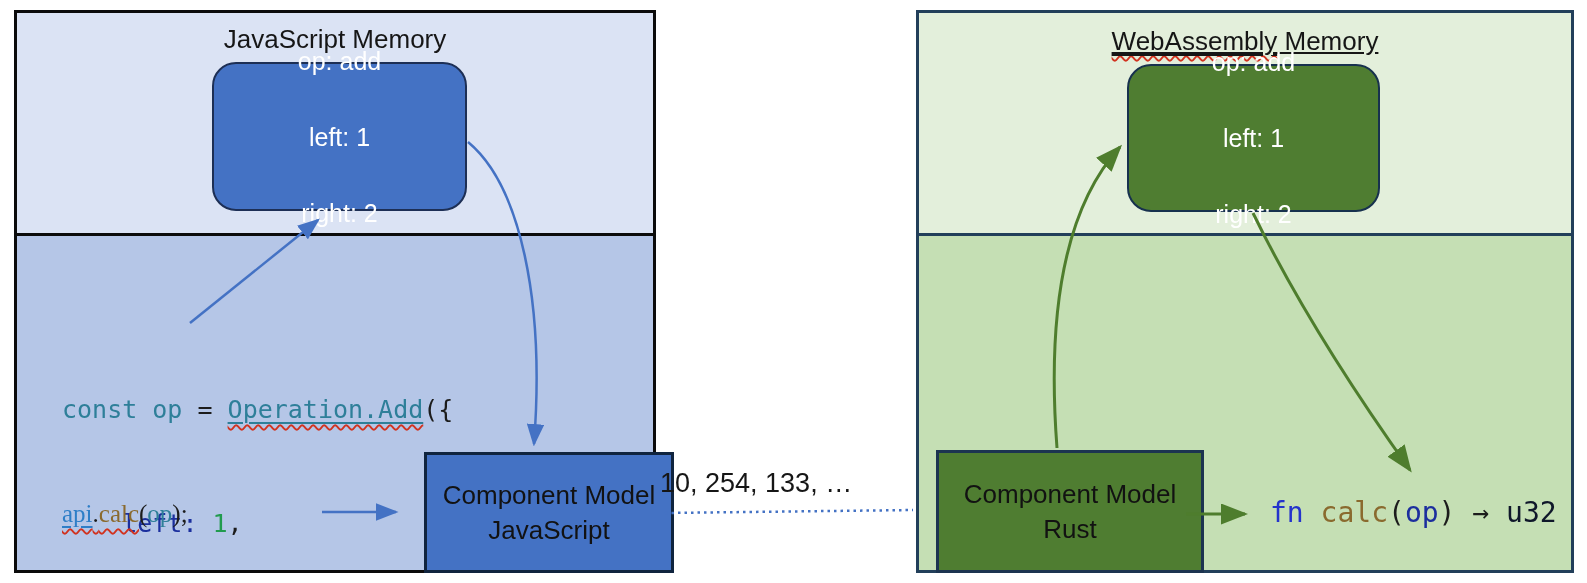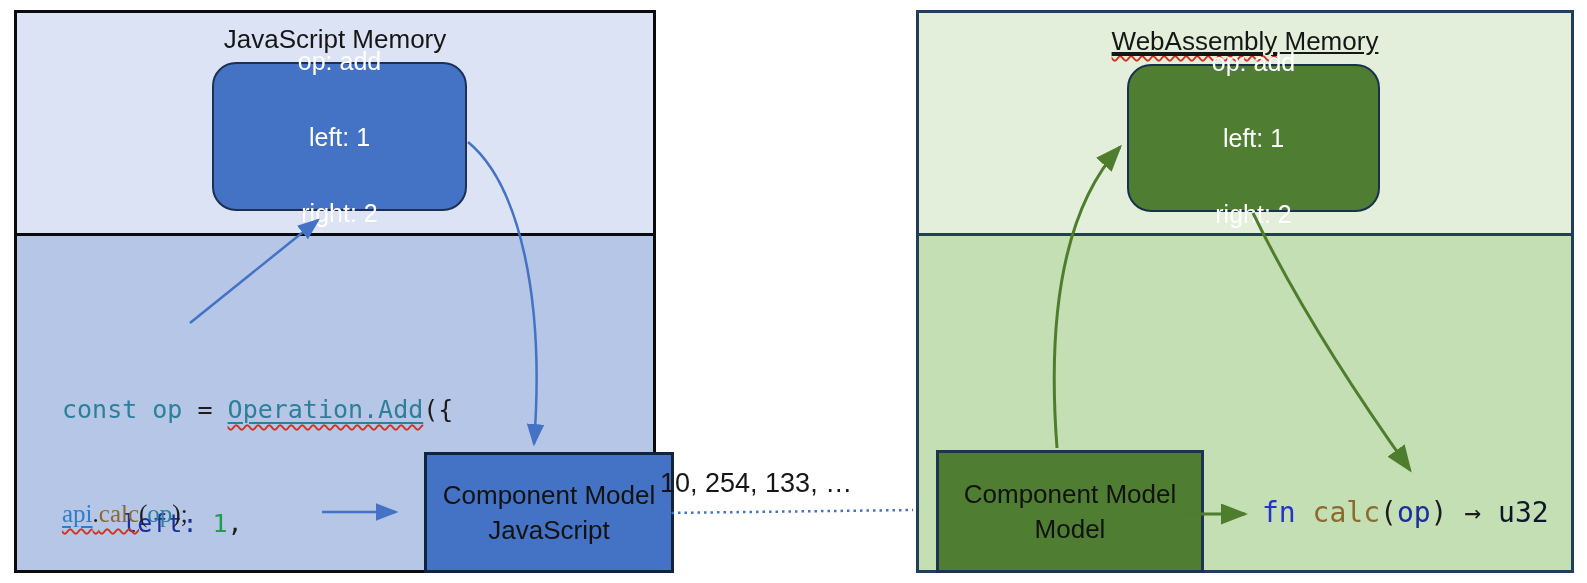--- a/index.html
+++ b/index.html
@@ -33,21 +33,21 @@
   .code{font-family:"DejaVu Sans Mono","Liberation Mono",monospace;color:#1c1c1c;white-space:pre;}
   .code-js{left:62px;top:315px;font-size:25px;line-height:38px;}
   .code-api{left:62px;top:495px;font-size:25px;line-height:38px;font-family:Liberation Serif, serif;}
   .code-rs{left:1262px;top:496px;font-size:28px;line-height:34px;}
 
   .tk-teal{color:#2e7f99;}
   .tk-navy{color:#1b2f9e;}
   .tk-green{color:#219b4e;}
   .tk-blue{color:#2e7ec7;}
   .tk-brown{color:#8a6a2e;}
-  .tk-kwblue{color:#2433cc;}
+  .tk-kwblue{color:#2433cc;margin-left:8px;}
   .tk-argnavy{color:#1c2e9e;}
   .tk-steel{color:#0f172a;}
 
   .sq{text-decoration:underline wavy #d1321f;text-decoration-thickness:2px;text-underline-offset:6px;}
   .sq-title{text-decoration:underline wavy #d1321f;text-decoration-thickness:2px;text-underline-offset:5px;}
   .ul{text-decoration:underline solid currentColor;text-decoration-thickness:1.5px;text-underline-offset:4px;}
   .ul-dark{text-decoration:underline solid #161616;text-decoration-thickness:1.5px;text-underline-offset:4px;}
 
   .bytes{left:660px;top:468px;width:290px;text-align:left;font-size:27px;color:#161616;white-space:nowrap;}
 
@@ -86,21 +86,21 @@
   </div>
 
   <div class="abs code code-api"><span class="sq"><span class="tk-blue ul">api</span><span>.</span><span class="tk-brown">calc</span></span><span>(</span><span class="tk-teal">op</span><span>);</span></div>
 
   <div class="abs cmbox cmbox-ts">
     <div>Component Model</div>
     <div>JavaScript</div>
   </div>
   <div class="abs cmbox cmbox-rs">
     <div>Component Model</div>
-    <div>Model</div>
+    <div>Rust</div>
   </div>
 
   <div class="abs bytes">10, 254, 133, …</div>
 
   <div class="abs code code-rs"><span class="tk-kwblue">fn</span><span> </span><span class="tk-brown">calc</span><span>(</span><span class="tk-argnavy">op</span><span>)</span><span> → </span><span class="tk-steel">u32</span></div>
 
   <svg class="overlay" width="1587" height="583" viewBox="0 0 1587 583">
     <defs>
       <marker id="ab" viewBox="0 0 9 7" refX="8" refY="3.5" markerWidth="9" markerHeight="7" markerUnits="strokeWidth" orient="auto">
         <path d="M0,0 L9,3.5 L0,7 Z" fill="#4472c4"></path>

